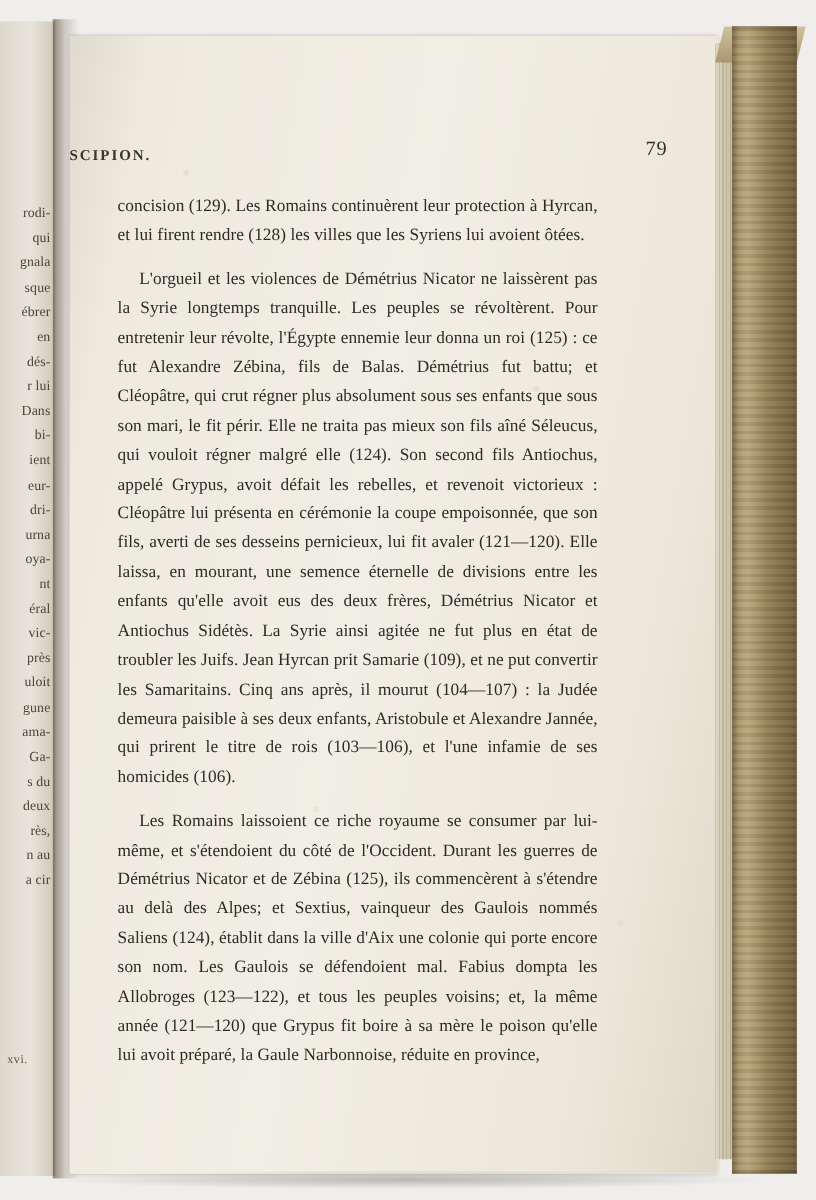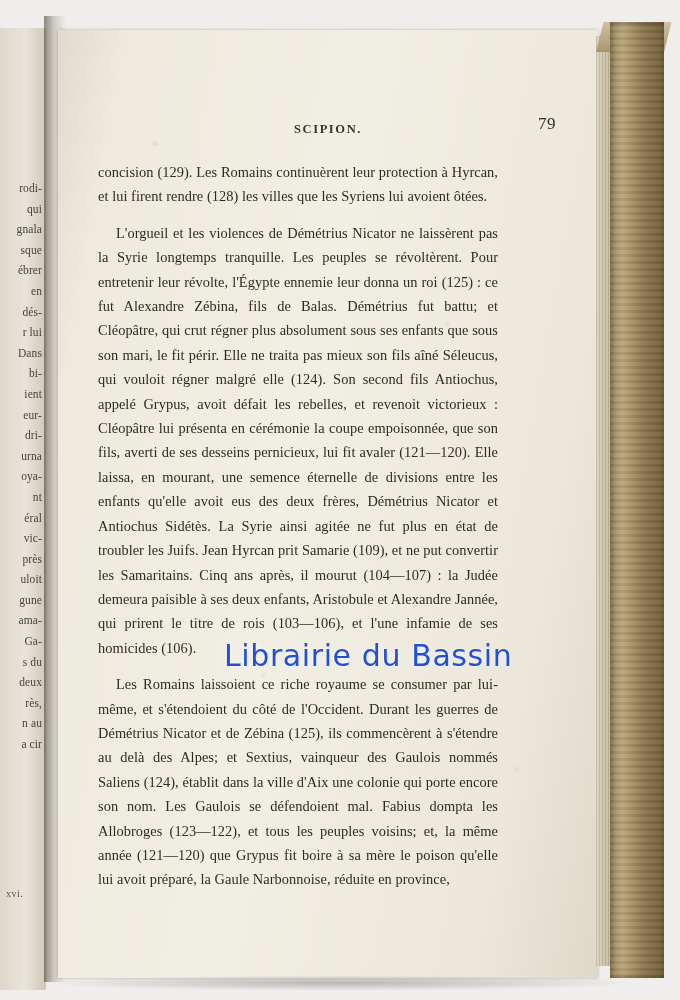--- a/index.html
+++ b/index.html
@@ -20,21 +20,21 @@
   .surface {
     position: absolute;
     left: 0; top: 0; right: 0; bottom: 0;
     background: #efeeec;
   }
 
   
   .left-page {
     position: absolute;
     left: 0;
-    top: 28px;
+    top: 18px;
     width: 46px;
     height: 962px;
     background: #fde047;
     box-shadow: inset -6px 0 10px -6px rgba(80,70,50,0.55);
   }
   .left-page-inner {
     position: absolute;
     left: 0; top: 0; right: 0; bottom: 0;
     background: linear-gradient(90deg, #ddd8cb 0%, #e8e4da 55%, #cfc8b7 100%);
   }
@@ -95,21 +95,21 @@
       radial-gradient(circle at 55% 90%, rgba(175,160,125,0.10) 0 2px, transparent 3px);
     pointer-events: none;
   }
 
   
   .running-head {
     position: absolute;
     left: 0;
     right: 0;
     top: 92px;
-    text-align: center;
+    text-align: left;
     font-size: 12.5px;
     letter-spacing: 1.6px;
     color: #3a352b;
     font-weight: 600;
   }
   .folio {
     position: absolute;
     right: 42px;
     top: 84px;
     font-size: 17px;
@@ -252,21 +252,20 @@
 
     <div class="running-head">SCIPION.</div>
     <div class="folio">79</div>
 
     <div class="body">
       <p>concision (129). Les Romains continuèrent leur protection à Hyrcan, et lui firent rendre (128) les villes que les Syriens lui avoient ôtées.</p>
       <p class="indent">L'orgueil et les violences de Démétrius Nicator ne laissèrent pas la Syrie longtemps tranquille. Les peuples se révoltèrent. Pour entretenir leur révolte, l'Égypte ennemie leur donna un roi (125) : ce fut Alexandre Zébina, fils de Balas. Démétrius fut battu; et Cléopâtre, qui crut régner plus absolument sous ses enfants que sous son mari, le fit périr. Elle ne traita pas mieux son fils aîné Séleucus, qui vouloit régner malgré elle (124). Son second fils Antiochus, appelé Grypus, avoit défait les rebelles, et revenoit victorieux : Cléopâtre lui présenta en cérémonie la coupe empoisonnée, que son fils, averti de ses desseins pernicieux, lui fit avaler (121—120). Elle laissa, en mourant, une semence éternelle de divisions entre les enfants qu'elle avoit eus des deux frères, Démétrius Nicator et Antiochus Sidétès. La Syrie ainsi agitée ne fut plus en état de troubler les Juifs. Jean Hyrcan prit Samarie (109), et ne put convertir les Samaritains. Cinq ans après, il mourut (104—107) : la Judée demeura paisible à ses deux enfants, Aristobule et Alexandre Jannée, qui prirent le titre de rois (103—106), et l'une infamie de ses homicides (106).</p>
       <p class="indent">Les Romains laissoient ce riche royaume se consumer par lui-même, et s'étendoient du côté de l'Occident. Durant les guerres de Démétrius Nicator et de Zébina (125), ils commencèrent à s'étendre au delà des Alpes; et Sextius, vainqueur des Gaulois nommés Saliens (124), établit dans la ville d'Aix une colonie qui porte encore son nom. Les Gaulois se défendoient mal. Fabius dompta les Allobroges (123—122), et tous les peuples voisins; et, la même année (121—120) que Grypus fit boire à sa mère le poison qu'elle lui avoit préparé, la Gaule Narbonnoise, réduite en province,</p>
     </div>
 
-    <div class="watermark">Librairie du Bassin</div>
   </div>
 
   <div class="fore-edge">
     <div class="fore-edge-lines"></div>
   </div>
 
   <div class="cover-top-edge"></div>
   <div class="cover">
     <div class="cover-grain"></div>
   </div>

